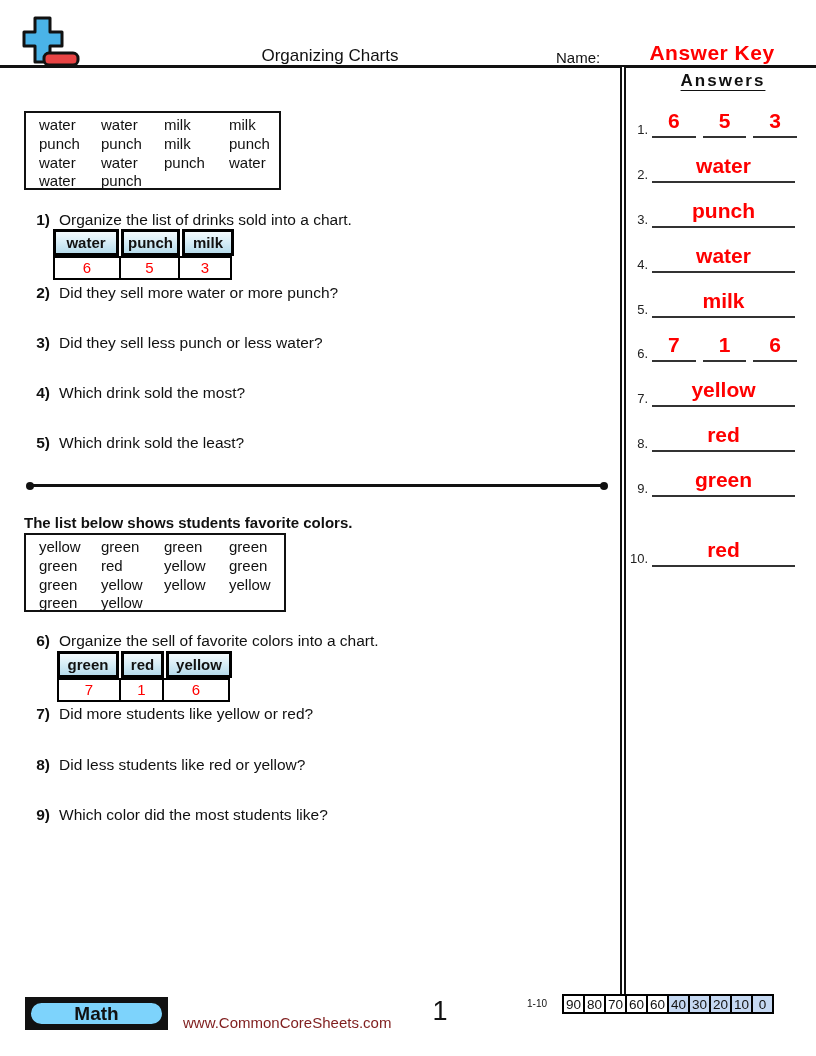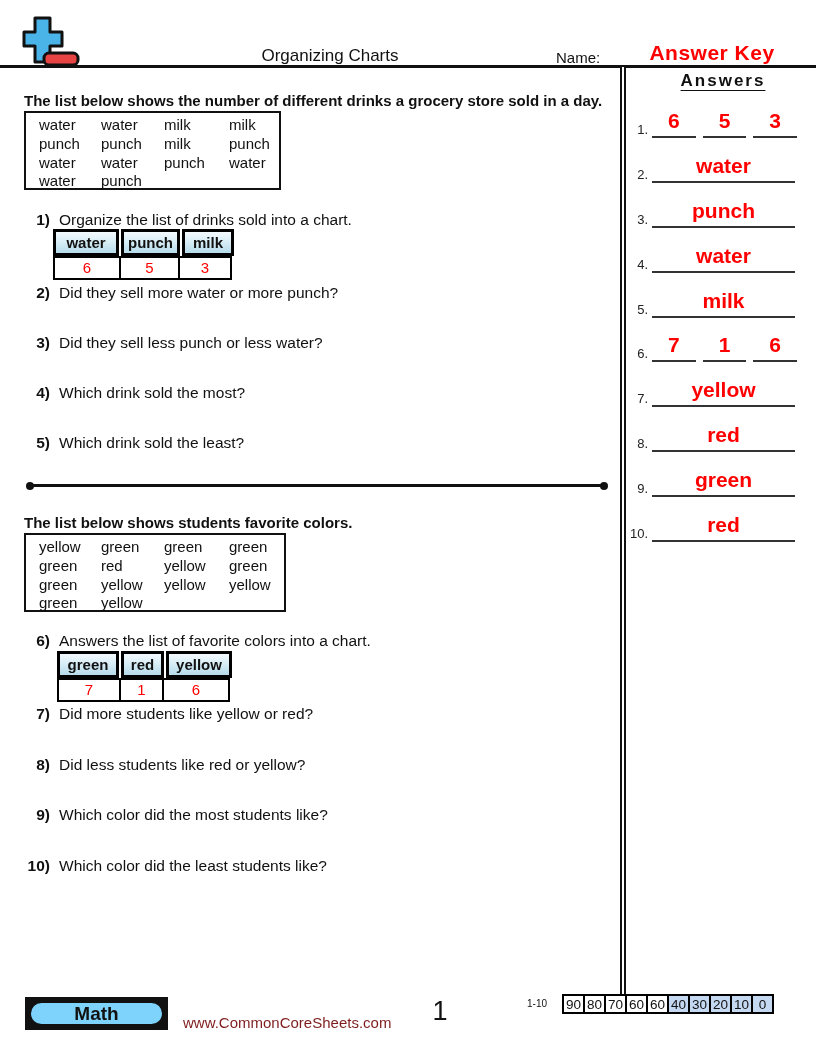--- a/index.html
+++ b/index.html
@@ -27,21 +27,21 @@
   .ans-row { position:absolute; left:628px; width:172px; height:34px; }
   .ans-num { position:absolute; left:0; bottom:1px; width:20px; text-align:right;
              font-size:13px; color:#222; }
   .ans-value { position:absolute; left:24px; bottom:0; width:143px; text-align:center;
                font-size:21px; font-weight:bold; color:#fe0000;
                border-bottom:2px solid #333; padding-bottom:3px; }
   .ans-parts { position:absolute; left:24px; bottom:0; width:145px; display:flex; gap:7px; }
   .ans-part { width:44px; text-align:center; font-size:21px; font-weight:bold; color:#fe0000;
               border-bottom:2px solid #333; padding-bottom:3px; }
   .r1{top:104px} .r2{top:149px} .r3{top:194px} .r4{top:239px} .r5{top:284px}
-  .r6{top:328px} .r7{top:373px} .r8{top:418px} .r9{top:463px} .r10{top:508px}
+  .r6{top:328px} .r7{top:373px} .r8{top:418px} .r9{top:463px} .r10{top:533px}
 
   
   .intro { position:absolute; left:24px; font-size:15px; font-weight:bold; color:#111; }
   .i1{top:92px} .i2{top:514px}
 
   .word-box { position:absolute; left:24px; border:2px solid #111; background:#fff;
               display:grid; grid-template-columns:62px 63px 65px 58px;
               padding:3px 0 0 13px; font-size:15px; line-height:18.8px; color:#111; }
   .b1{top:111px; width:257px; height:79px;}
   .b2{top:533px; width:262px; height:79px;}
@@ -152,21 +152,20 @@
   </div>
   <div class="ans-row r9">
     <span class="ans-num">9.</span>
     <span class="ans-value">green</span>
   </div>
   <div class="ans-row r10">
     <span class="ans-num">10.</span>
     <span class="ans-value">red</span>
   </div>
 
-  <div class="intro i1">The list below shows the number of different drinks a grocery store sold in a day.</div>
   <div class="word-box b1">
     <span>water</span>
     <span>water</span>
     <span>milk</span>
     <span>milk</span>
     <span>punch</span>
     <span>punch</span>
     <span>milk</span>
     <span>punch</span>
     <span>water</span>
@@ -231,21 +230,21 @@
     <span>yellow</span>
     <span>yellow</span>
     <span>green</span>
     <span>yellow</span>
     <span></span>
     <span></span>
   </div>
 
   <div class="question q6">
     <span class="q-num">6)</span>
-    <span class="q-text">Answers the list of favorite colors into a chart.</span>
+    <span class="q-text">Organize the sell of favorite colors into a chart.</span>
   </div>
 
   <div class="org-chart ch2">
     <div class="oc-head">
       <div class="oc-hcell c2a">green</div>
       <div class="oc-hcell c2b">red</div>
       <div class="oc-hcell c2c">yellow</div>
     </div>
     <div class="oc-vals">
       <div class="oc-vcell v2a">7</div>
@@ -258,24 +257,20 @@
     <span class="q-num">7)</span>
     <span class="q-text">Did more students like yellow or red?</span>
   </div>
   <div class="question q8">
     <span class="q-num">8)</span>
     <span class="q-text">Did less students like red or yellow?</span>
   </div>
   <div class="question q9">
     <span class="q-num">9)</span>
     <span class="q-text">Which color did the most students like?</span>
-  </div>
-  <div class="question q10">
-    <span class="q-num">10)</span>
-    <span class="q-text">Which color did the least students like?</span>
   </div>
 
   <div class="footer-bar">
     <div class="math-pill">Math</div>
   </div>
   <div class="site-text">www.CommonCoreSheets.com</div>
   <div class="page-num">1</div>
   <div class="score-label">1-10</div>
   <div class="score-row">
     <div class="score-cell">90</div>

